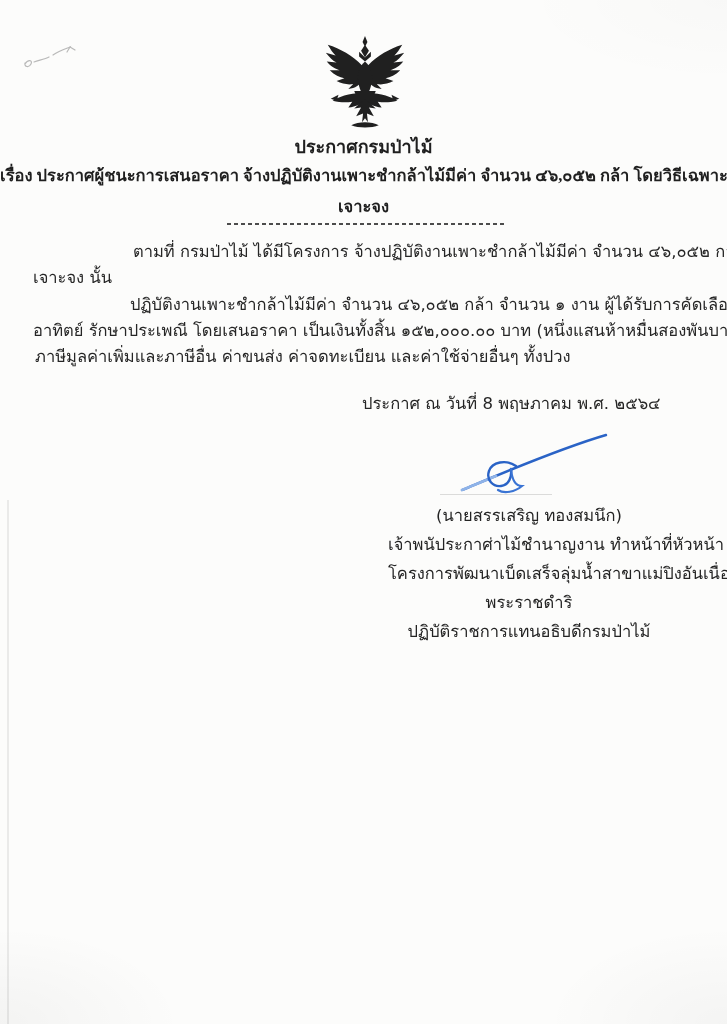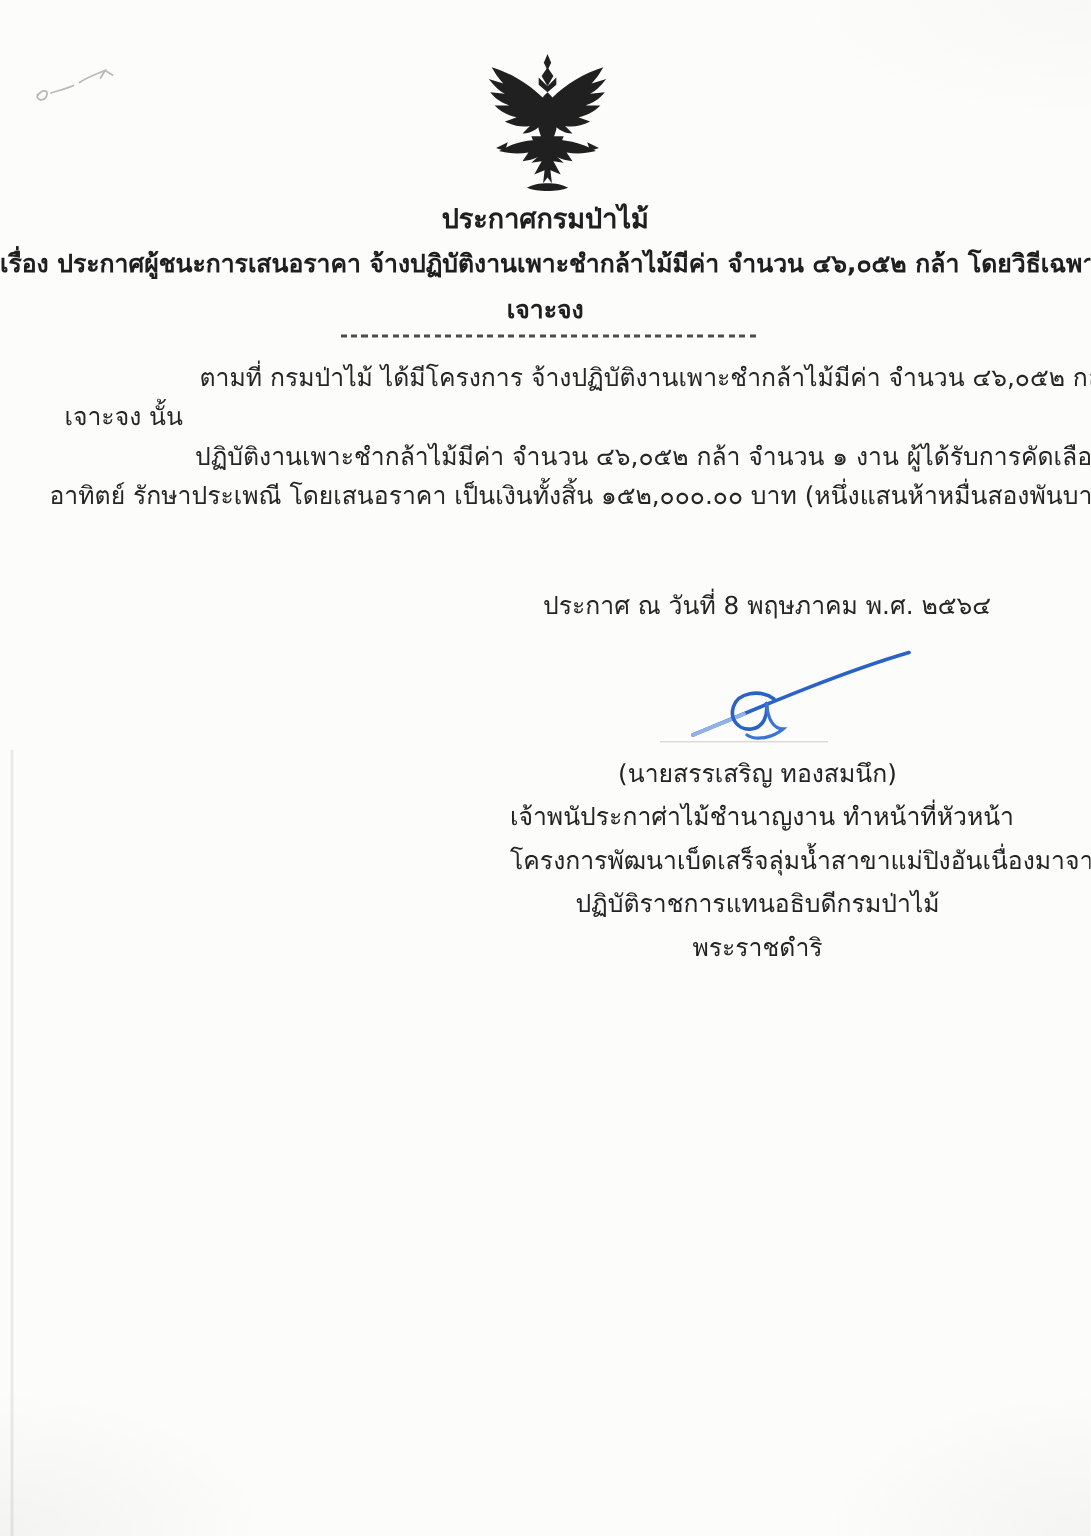--- a/index.html
+++ b/index.html
@@ -18,36 +18,36 @@
       radial-gradient(260px 140px at 100% 100%, rgba(0,0,0,0.03), transparent 70%),
       radial-gradient(300px 120px at 100% 0%, rgba(0,0,0,0.015), transparent 70%);
   }
   .left-edge-line{
     position:absolute;left:7px;top:500px;width:2px;height:524px;
     background:rgba(0,0,0,0.07);pointer-events:none;
   }
   .line{position:absolute;white-space:nowrap;line-height:1.25;}
   .ink{color:#1f1f1f;}
   .bold{font-weight:bold;}
-  .center-full{left:0;width:727px;text-align:center;}
+  .center-full{left:0;width:727px;text-align:center;font-family:Liberation Serif, serif;}
   .hdr{font-size:16.5px;}
   .body-txt{font-size:16.5px;color:#262626;}
   .dashed-rule{
     position:absolute;left:227px;top:223px;width:278px;height:2px;
     background:repeating-linear-gradient(90deg,#4c4c4c 0 4px,transparent 4px 7px);
   }
   .sig-underline{
     position:absolute;left:440px;top:494px;width:112px;height:1px;
     background:rgba(0,0,0,0.13);
   }
   .signer-block{
     position:absolute;left:340px;top:501px;width:330px;text-align:center;
     font-size:16.5px;color:#242424;
   }
-  .signer-block div{line-height:29px;white-space:nowrap;}
+  .signer-block div{line-height:29px;white-space:nowrap;margin-left:48px;}
 </style>
 </head>
 <body>
 
 <div class="page">
 
   <div class="scan-shade"></div>
   <div class="left-edge-line"></div>
 
   <svg style="position:absolute;left:18px;top:38px;" width="70" height="35" viewBox="0 0 70 35">
@@ -81,38 +81,39 @@
     </g>
   </svg>
 
   <div class="line center-full bold ink" style="top:136px;font-size:18px;">ประกาศกรมป่าไม้</div>
   <div class="line center-full bold ink hdr" style="top:166px;">เรื่อง ประกาศผู้ชนะการเสนอราคา จ้างปฏิบัติงานเพาะชำกล้าไม้มีค่า จำนวน ๔๖,๐๕๒ กล้า โดยวิธีเฉพาะ</div>
   <div class="line center-full bold ink hdr" style="top:197px;">เจาะจง</div>
 
   <div class="dashed-rule"></div>
 
   <div class="line body-txt" style="left:133px;top:242px;">ตามที่ กรมป่าไม้ ได้มีโครงการ จ้างปฏิบัติงานเพาะชำกล้าไม้มีค่า จำนวน ๔๖,๐๕๒ กล้า โดยวิธีเฉพาะ</div>
-  <div class="line body-txt" style="left:43px;top:268px;">เจาะจง  นั้น</div>
+  <div class="line body-txt" style="left:33px;top:268px;">เจาะจง  นั้น</div>
 
   <div class="line body-txt" style="left:130px;top:295px;">ปฏิบัติงานเพาะชำกล้าไม้มีค่า จำนวน ๔๖,๐๕๒ กล้า จำนวน ๑ งาน ผู้ได้รับการคัดเลือก ได้แก่ นาย</div>
   <div class="line body-txt" style="left:33px;top:321px;">อาทิตย์ รักษาประเพณี โดยเสนอราคา เป็นเงินทั้งสิ้น ๑๕๒,๐๐๐.๐๐ บาท (หนึ่งแสนห้าหมื่นสองพันบาทถ้วน) รวม</div>
+  <div class="line body-txt" style="left:35px;top:347px;">ภาษีมูลค่าเพิ่มและภาษีอื่น ค่าขนส่ง ค่าจดทะเบียน และค่าใช้จ่ายอื่นๆ ทั้งปวง</div>
 
   <div class="line body-txt" style="left:362px;top:394px;">ประกาศ ณ วันที่  8 พฤษภาคม พ.ศ. ๒๕๖๔</div>
 
   <svg style="position:absolute;left:438px;top:428px;" width="180" height="70" viewBox="0 0 180 70">
     <g fill="none" stroke-linecap="round">
       <path d="M24 62 C60 47 120 21 168 7" stroke="#2a63c6" stroke-width="2.4"></path>
       <path d="M24 62 L58 48" stroke="#8fb3e8" stroke-width="2.6"></path>
       <path d="M78 38 C68 31 54 34 51 43 C48 52 55 59 63 58 C71 57 74 49 73 41" stroke="#2a63c6" stroke-width="2.4"></path>
       <path d="M73 41 C74 52 78 58 84 58 C77 64 66 66 60 62" stroke="#3a74d4" stroke-width="2.2"></path>
     </g>
   </svg>
   <div class="sig-underline"></div>
 
   <div class="signer-block">
     <div>(นายสรรเสริญ ทองสมนึก)</div>
     <div>เจ้าพนัประกาศ่าไม้ชำนาญงาน ทำหน้าที่หัวหน้า</div>
     <div>โครงการพัฒนาเบ็ดเสร็จลุ่มน้ำสาขาแม่ปิงอันเนื่องมาจาก</div>
+    <div>พระราชดำริ</div>
     <div>ปฏิบัติราชการแทนอธิบดีกรมป่าไม้</div>
-    <div>พระราชดำริ</div>
   </div>
 
 </div>
 
 </body></html>

